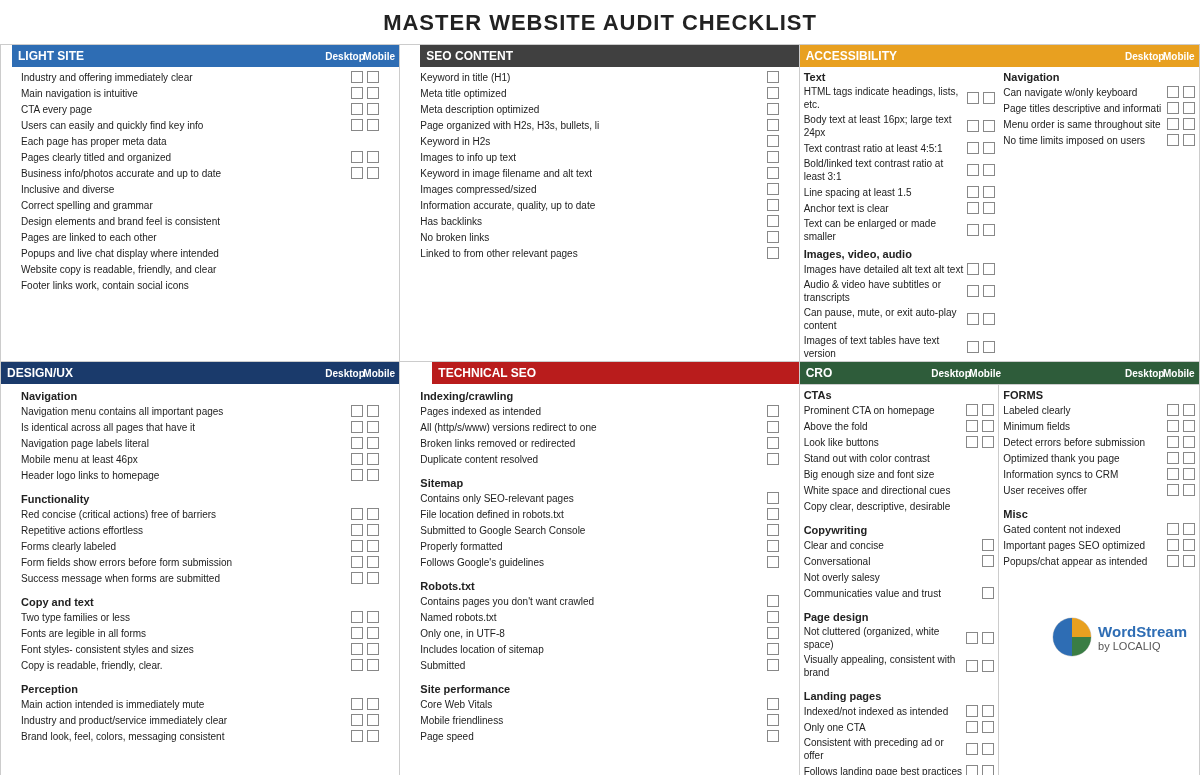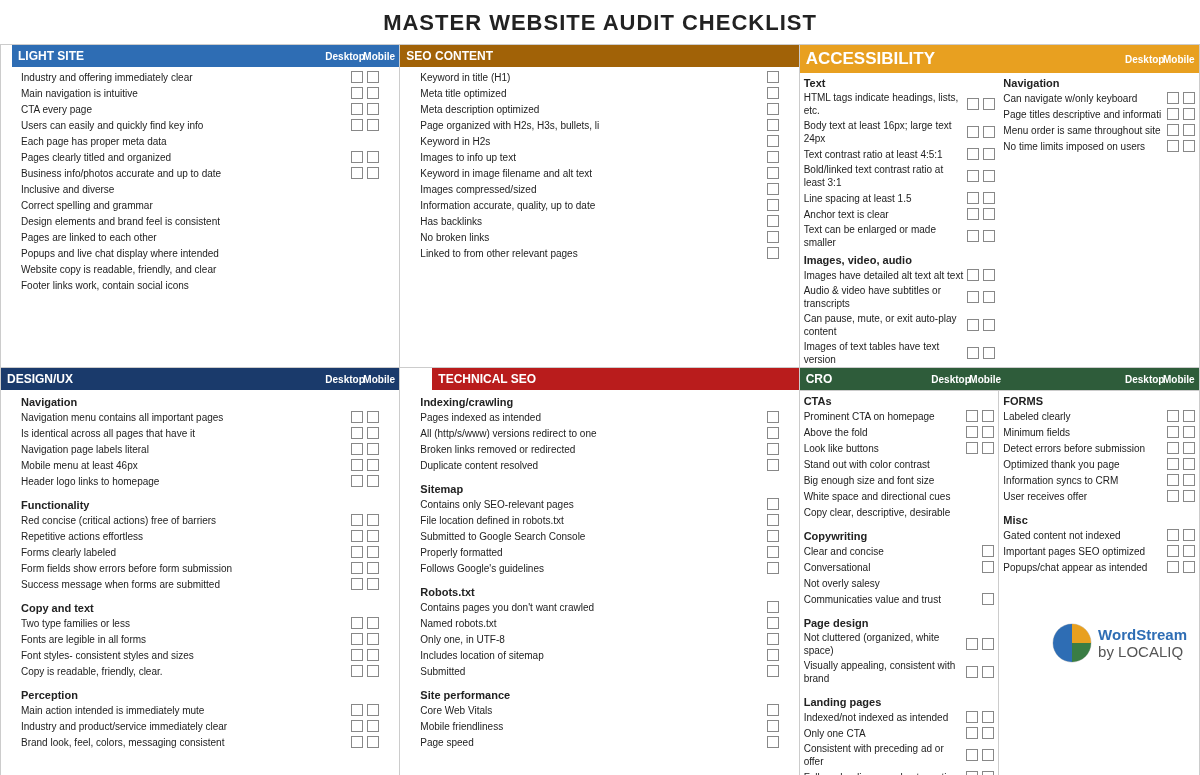--- a/index.html
+++ b/index.html
@@ -17,21 +17,21 @@
     .section-header {
       display: flex;
       align-items: center;
       padding: 4px 6px;
       font-weight: bold;
       font-size: 13px;
       color: #fff;
     }
 
     .section-header.blue { background: #2e6db4; margin-left: 11px; }
-    .section-header.green { background: #a16207; }
+    .section-header.green { background: #404040; margin-left: 20px; }
     .section-header.orange { background: #e8a020; }
     .section-header.dark-blue { background: #1a3a6b; }
     .section-header.teal { background: #b91c1c; margin-left: 32px; }
     .section-header.dark-green { background: #2e5c3a; }
 
     .col-headers {
       display: flex;
       justify-content: space-between;
       font-size: 10px;
       font-weight: bold;
@@ -280,21 +280,21 @@
             <span class="item-text">Linked to from other relevant pages</span>
             <div class="checkboxes">
               <span class="checkbox"></span>
             </div>
           </div>
       </div>
     </div>
 
     <div class="col">
       <div class="section-header orange">
-        <span style="flex:1;font-size:17px;">ACCESSIBILITY</span>
+        <span style="flex:1;font-size:12px;">ACCESSIBILITY</span>
         <div class="col-headers">
           <span class="col-header-item">Desktop</span>
           <span class="col-header-item">Mobile</span>
         </div>
       </div>
       <div style="display:grid;grid-template-columns:1fr 1fr;">
 
         <div>
           <div class="subsection-title">Text</div>
           <div class="checklist-item">
@@ -874,21 +874,21 @@
             <div style="display:flex;align-items:center;">
               <svg width="40" height="40" viewBox="0 0 40 40" style="margin-right:6px;">
                 <circle cx="20" cy="20" r="19" fill="none" stroke="#ccc" stroke-width="1"></circle>
                 <path d="M20,20 L20,1 A19,19 0 0,1 39,20 Z" fill="#e8a020"></path>
                 <path d="M20,20 L39,20 A19,19 0 0,1 20,39 Z" fill="#3a7d44"></path>
                 <path d="M20,20 L20,39 A19,19 0 0,1 1,20 Z" fill="#2e6db4"></path>
                 <path d="M20,20 L1,20 A19,19 0 0,1 20,1 Z" fill="#2e6db4"></path>
               </svg>
               <div>
                 <div style="font-size:15px;font-weight:bold;color:#2e6db4;">WordStream</div>
-                <div style="font-size:15px;color:#555;">by LOCALIQ</div>
+                <div style="font-size:11px;color:#555;">by LOCALIQ</div>
               </div>
             </div>
           </div>
         </div>
       </div>
     </div>
   </div>
 </div>
 
 </body></html>

